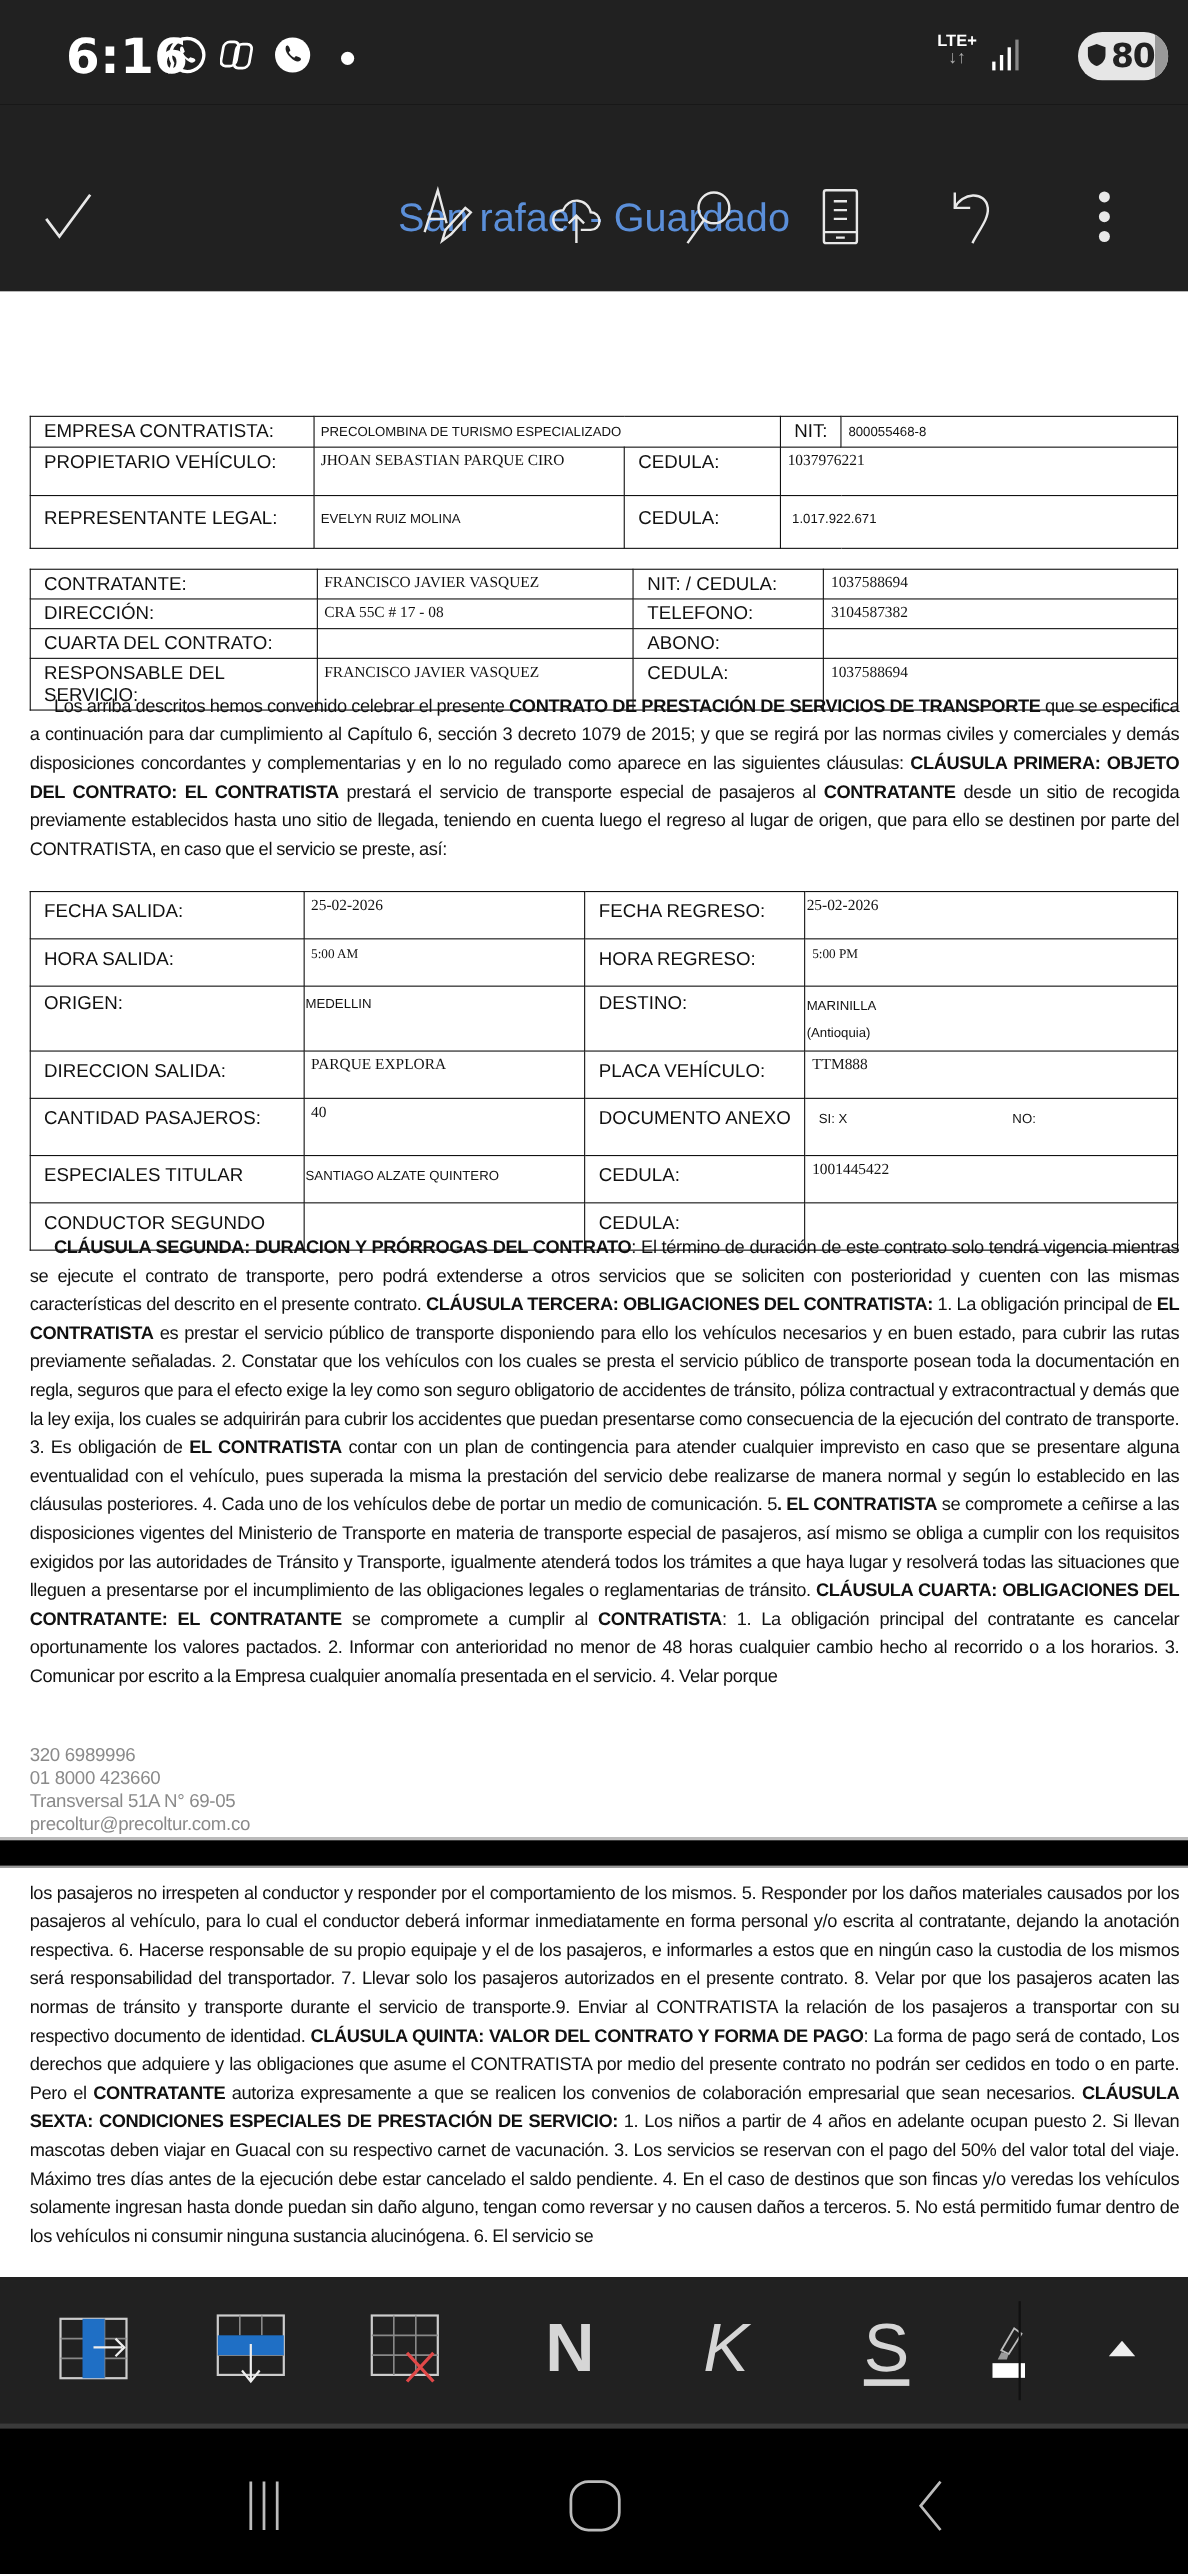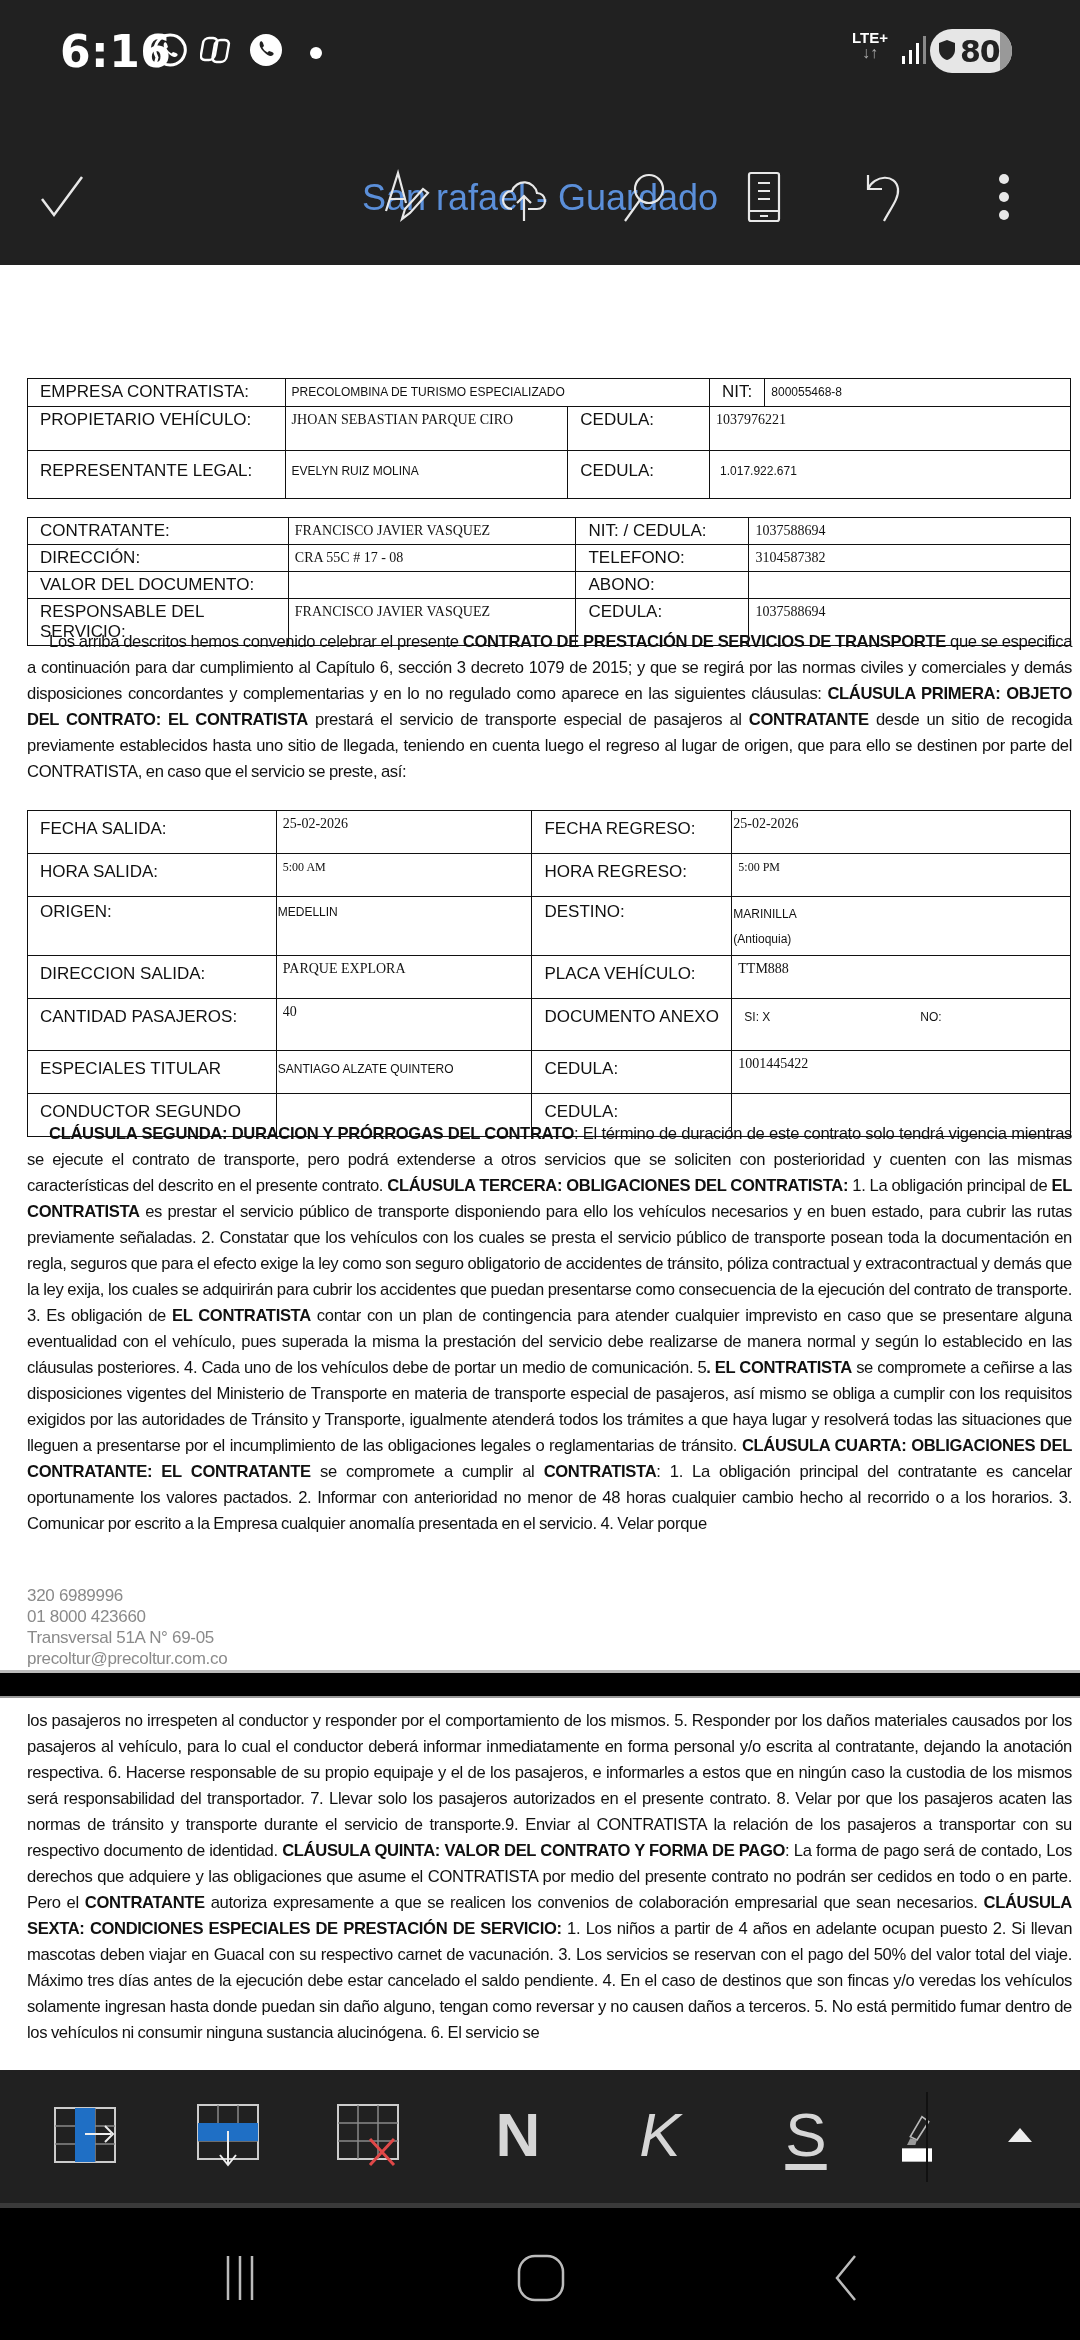--- a/index.html
+++ b/index.html
@@ -7,21 +7,21 @@
   body { position: relative; font-family: "Liberation Sans", sans-serif; }
 
   
   .statusbar { position: absolute; left: 0; top: 0; width: 1080px; height: 95px; background: #212121; color: #fff; }
   .sb-time { position: absolute; left: 60px; top: 26px; font-size: 44px; font-weight: bold; letter-spacing: 0.5px; font-family: "DejaVu Sans", sans-serif; }
   .sb-notif { position: absolute; top: 32px; width: 36px; height: 36px; }
   .sb-dot { position: absolute; left: 310px; top: 47px; width: 12px; height: 12px; border-radius: 50%; background: #fff; }
   .sb-lte { position: absolute; left: 852px; top: 30px; font-size: 15px; font-weight: bold; line-height: 15px; color: #fff; text-align: center; }
   .sb-lte small { display: block; color: #aaa; font-size: 16px; }
   .sb-signal { position: absolute; left: 900px; top: 34px; width: 30px; height: 32px; }
-  .sb-battery { position: absolute; left: 930px; top: 29px; width: 82px; height: 44px; border-radius: 22px; background: #e6e6e6; overflow: hidden; }
+  .sb-battery { position: absolute; left: 980px; top: 29px; width: 82px; height: 44px; border-radius: 22px; background: #e6e6e6; overflow: hidden; }
   .sb-battery .fill-dark { position: absolute; right: 0; top: 0; width: 12px; height: 44px; background: #999; }
   .sb-battery .shield { position: absolute; left: 8px; top: 10px; width: 18px; height: 22px; }
   .sb-battery .pct { position: absolute; left: 30px; top: 5px; font-size: 30px; font-weight: bold; color: #222; font-family: "DejaVu Sans", sans-serif; letter-spacing: -1px; }
   .appbar-bg { position: absolute; left: 0; top: 95px; width: 1080px; height: 170px; background: #212121; }
   .doc-title { position: absolute; left: 0; top: 82px; width: 1080px; text-align: center; font-size: 36px; color: #5b8fd9; font-family: "Liberation Sans", sans-serif; }
   .tb-icon { position: absolute; top: 170px; width: 60px; height: 60px; display: flex; align-items: center; justify-content: center; }
   .tb-icon svg { width: 56px; height: 56px; }
 
   
   .docarea { position: absolute; left: 0; top: 265px; width: 1080px; height: 1825px; background: #fff; overflow: hidden; }
@@ -179,21 +179,21 @@
         <td>NIT: / CEDULA:</td>
         <td class="val">1037588694</td>
       </tr>
       <tr style="height:27px">
         <td>DIRECCIÓN:</td>
         <td class="val">CRA 55C # 17 - 08</td>
         <td>TELEFONO:</td>
         <td class="val">3104587382</td>
       </tr>
       <tr style="height:27px">
-        <td>VALOR DEL DOCUMENTO:</td>
+        <td>CUARTA DEL CONTRATO:</td>
         <td class="val"></td>
         <td>ABONO:</td>
         <td class="val"></td>
       </tr>
       <tr style="height:27px">
         <td>RESPONSABLE DEL SERVICIO:</td>
         <td class="val">FRANCISCO JAVIER VASQUEZ</td>
         <td>CEDULA:</td>
         <td class="val">1037588694</td>
       </tr>

